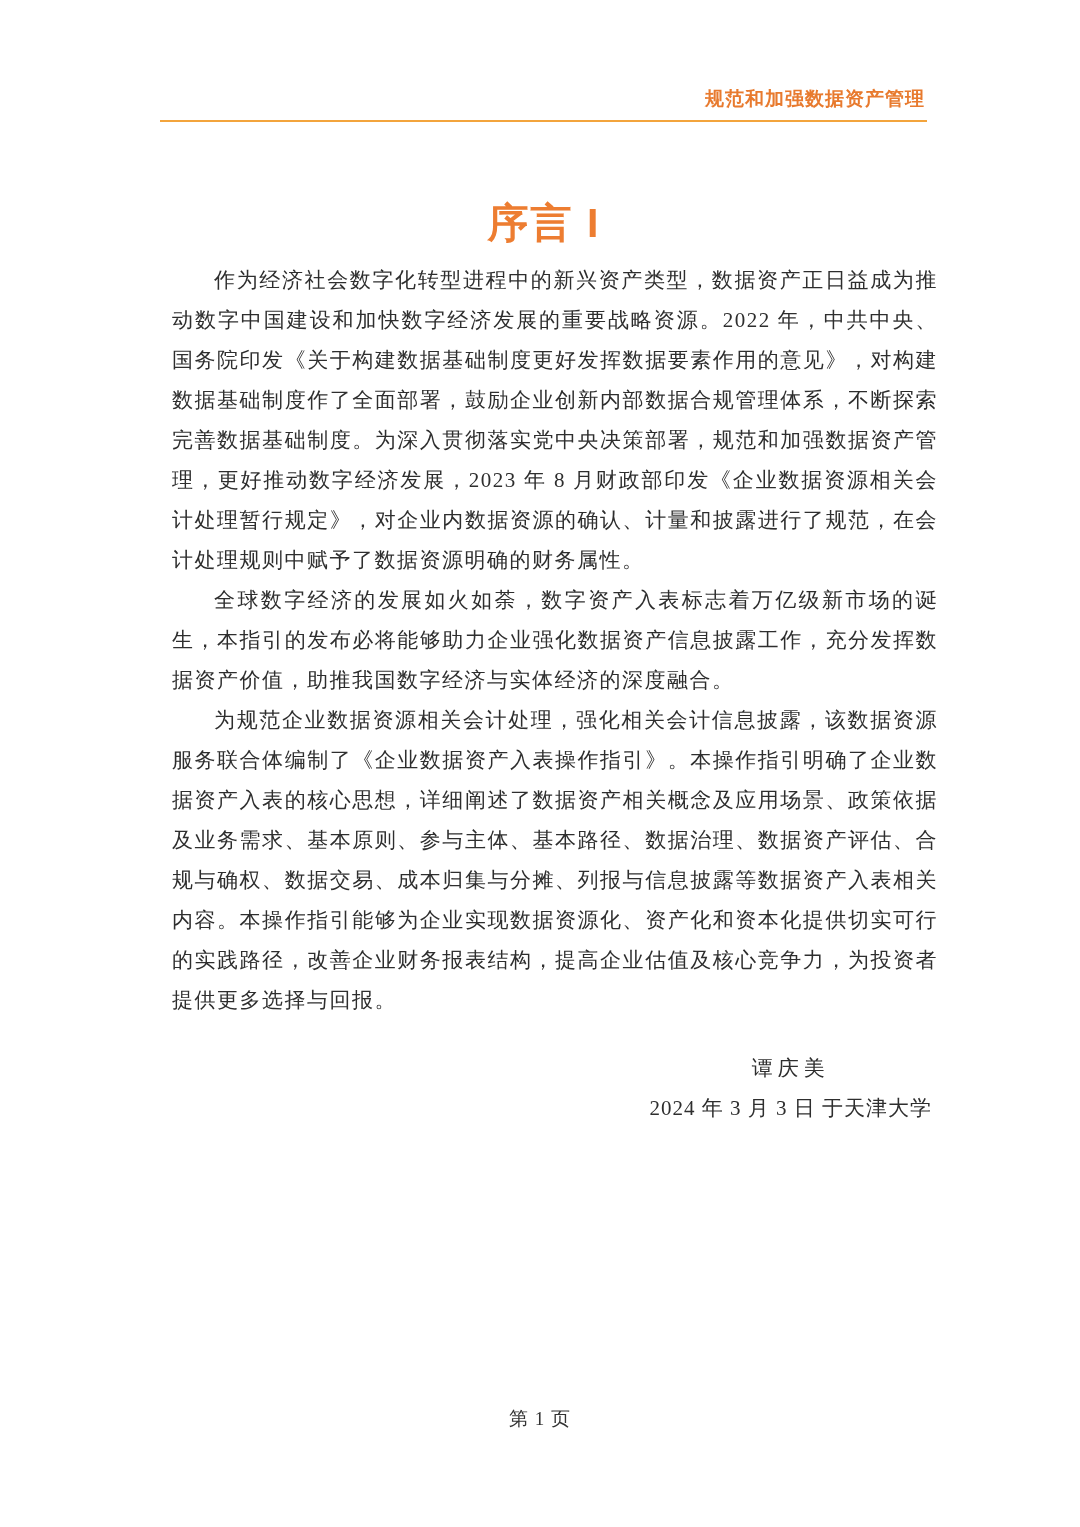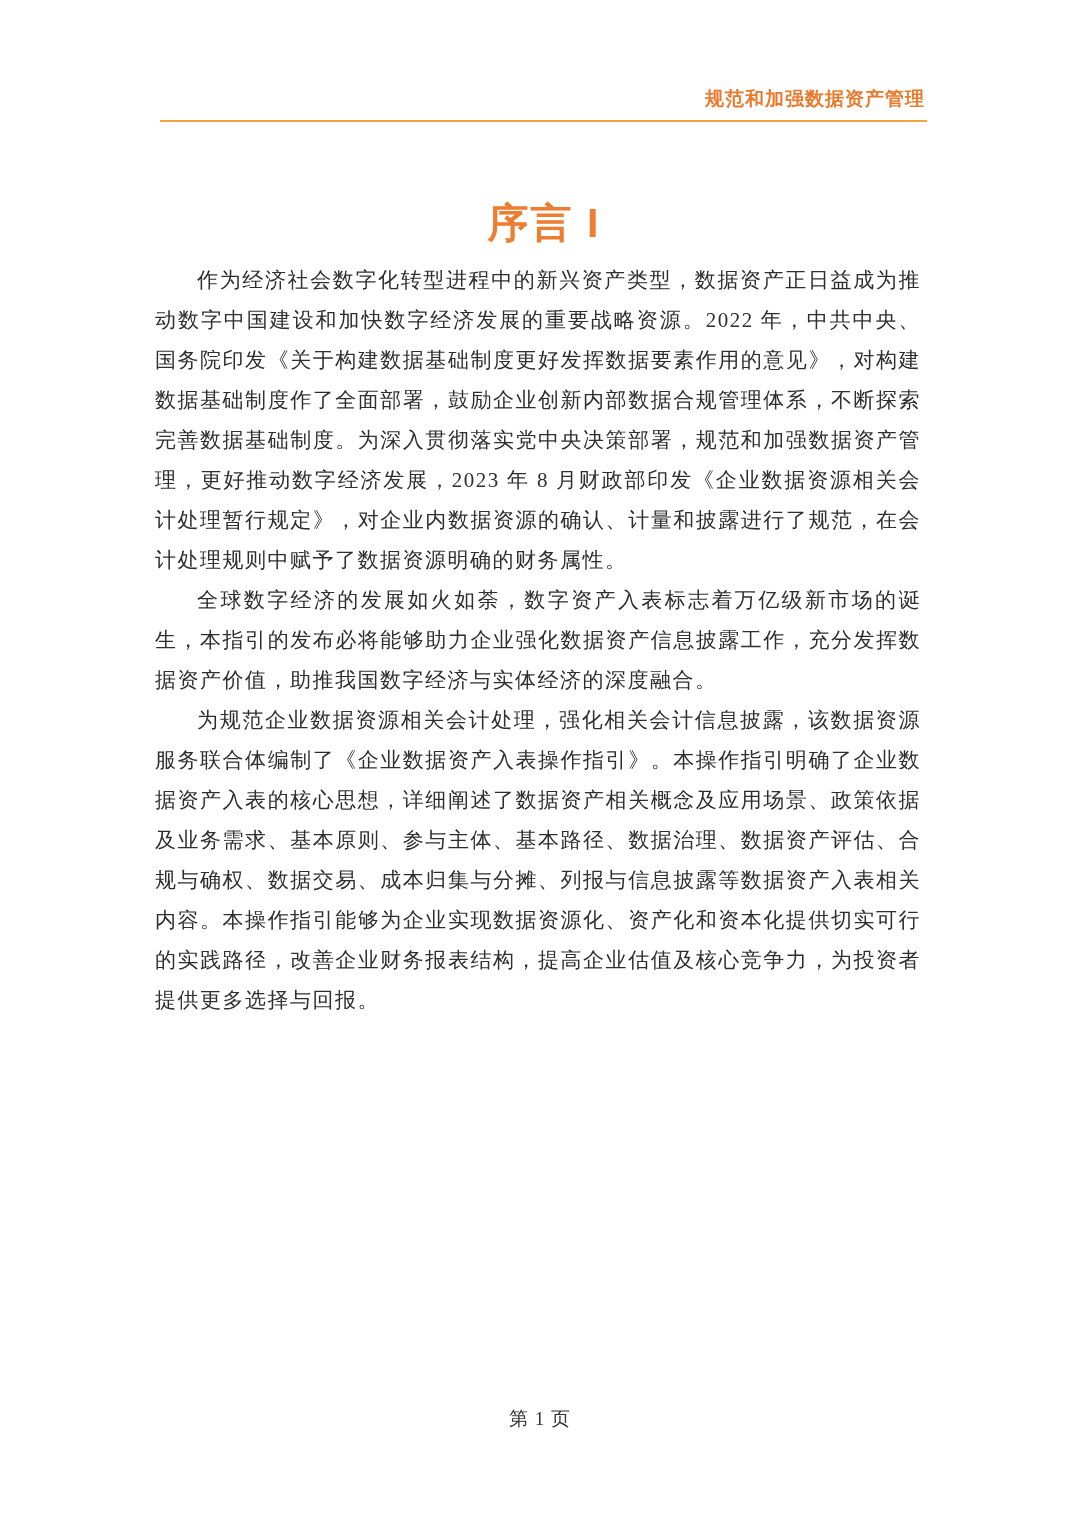--- a/index.html
+++ b/index.html
@@ -47,21 +47,21 @@
     font-family: "Liberation Sans", "DejaVu Sans", sans-serif;
     font-weight: bold;
     font-size: 41px;
     letter-spacing: 2px;
     color: #ed7d31;
   }
   
   .content {
     position: absolute;
     top: 260px;
-    left: 155px;
+    left: 172px;
     width: 766px;
   }
   .content p {
     margin: 0;
     text-indent: 2em;
     font-size: 21px;
     line-height: 40px;
     letter-spacing: 1.5px;
     text-align: justify;
     color: #2e2e2e;
@@ -106,17 +106,19 @@
 
   <h1 class="doc-title">序言 I</h1>
 
   <div class="content">
     <p>作为经济社会数字化转型进程中的新兴资产类型，数据资产正日益成为推动数字中国建设和加快数字经济发展的重要战略资源。2022 年，中共中央、国务院印发《关于构建数据基础制度更好发挥数据要素作用的意见》，对构建数据基础制度作了全面部署，鼓励企业创新内部数据合规管理体系，不断探索完善数据基础制度。为深入贯彻落实党中央决策部署，规范和加强数据资产管理，更好推动数字经济发展，2023 年 8 月财政部印发《企业数据资源相关会计处理暂行规定》，对企业内数据资源的确认、计量和披露进行了规范，在会计处理规则中赋予了数据资源明确的财务属性。</p>
     <p>全球数字经济的发展如火如荼，数字资产入表标志着万亿级新市场的诞生，本指引的发布必将能够助力企业强化数据资产信息披露工作，充分发挥数据资产价值，助推我国数字经济与实体经济的深度融合。</p>
     <p>为规范企业数据资源相关会计处理，强化相关会计信息披露，该数据资源服务联合体编制了《企业数据资产入表操作指引》。本操作指引明确了企业数据资产入表的核心思想，详细阐述了数据资产相关概念及应用场景、政策依据及业务需求、基本原则、参与主体、基本路径、数据治理、数据资产评估、合规与确权、数据交易、成本归集与分摊、列报与信息披露等数据资产入表相关内容。本操作指引能够为企业实现数据资源化、资产化和资本化提供切实可行的实践路径，改善企业财务报表结构，提高企业估值及核心竞争力，为投资者提供更多选择与回报。</p>
   </div>
 
   <div class="signature">
+    <div class="sig-name">谭庆美</div>
+    <div class="sig-date">2024 年 3 月 3 日 于天津大学</div>
   </div>
 
   <div class="page-footer">第 1 页</div>
 
 </div>
 
 </body></html>

